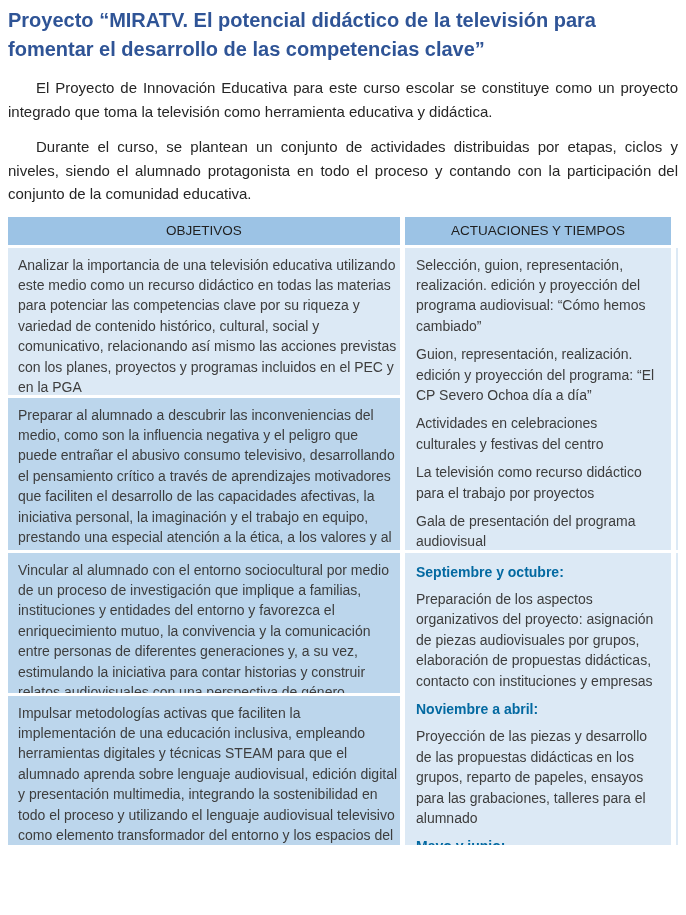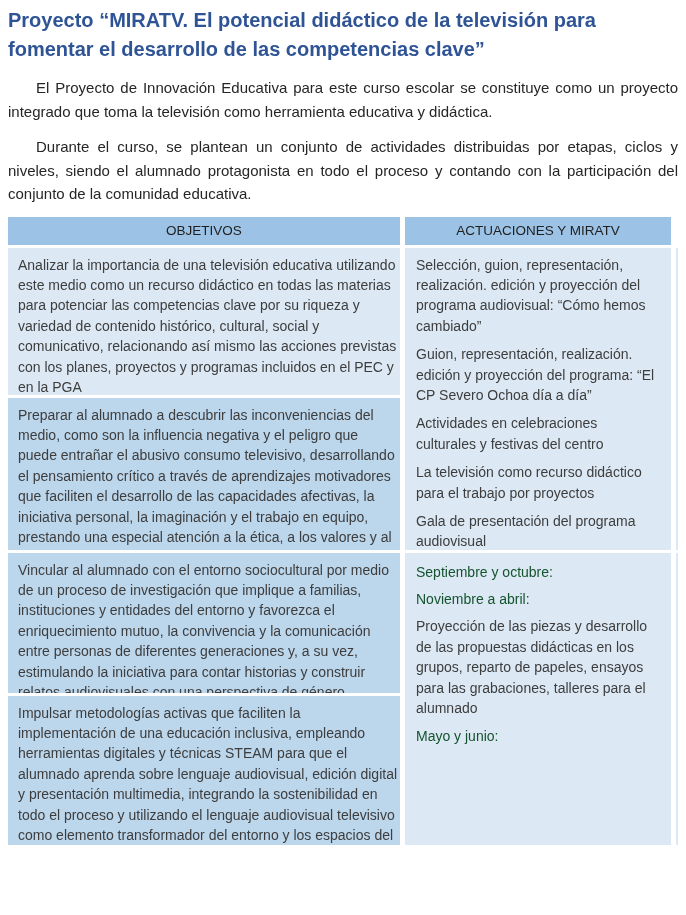--- a/index.html
+++ b/index.html
@@ -37,59 +37,60 @@
   .obj{
     font-size:14px;color:#3d3d3d;line-height:20.4px;padding:7px 1px 6px 10px;
   }
   .obj-light{background:#DCE9F5;}
   .obj-medium{background:#BCD6EC;}
   .act{
     background:#DCE9F5;font-size:14px;color:#3d3d3d;line-height:20.4px;
     padding:7px 10px 2px 11px;
   }
   .act p{margin:0 0 8px 0;}
-  .act .lbl{font-weight:normal;color:#14532d;margin:2px 0 7px 0;}
+  .act .lbl{font-weight:bold;color:#0369a1;margin:2px 0 7px 0;}
   .rcell-1{grid-column:2;grid-row:2 / span 2;}
   .rcell-2{grid-column:2;grid-row:4 / span 2;}
   .sliver{grid-column:3;background:#DCE9F5;}
   .sliver-hd{grid-column:3;grid-row:1;background:#ffffff;}
   .s1{grid-row:2 / span 2;}
   .s2{grid-row:4 / span 2;}
 </style>
 </head>
 <body>
 
 <div class="page">
 
   <h1 class="doc-title">Proyecto “MIRATV. El potencial didáctico de la televisión para fomentar el desarrollo de las competencias clave”</h1>
 
   <p class="para">El Proyecto de Innovación Educativa para este curso escolar se constituye como un proyecto integrado que toma la televisión como herramienta educativa y didáctica.</p>
   <p class="para">Durante el curso, se plantean un conjunto de actividades distribuidas por etapas, ciclos y niveles, siendo el alumnado protagonista en todo el proceso y contando con la participación del conjunto de la comunidad educativa.</p>
 
   <div class="doc-table">
 
     <div class="cell th" style="grid-column:1;grid-row:1;">OBJETIVOS</div>
-    <div class="cell th" style="grid-column:2;grid-row:1;">ACTUACIONES Y MIRATV</div>
+    <div class="cell th" style="grid-column:2;grid-row:1;">ACTUACIONES Y TIEMPOS</div>
     <div class="cell sliver-hd"></div>
 
     <div class="cell obj obj-light" style="grid-column:1;grid-row:2;">Analizar la importancia de una televisión educativa utilizando este medio como un recurso didáctico en todas las materias para potenciar las competencias clave por su riqueza y variedad de contenido histórico, cultural, social y comunicativo, relacionando así mismo las acciones previstas con los planes, proyectos y programas incluidos en el PEC y en la PGA</div>
     <div class="cell obj obj-medium" style="grid-column:1;grid-row:3;">Preparar al alumnado a descubrir las inconveniencias del medio, como son la influencia negativa y el peligro que puede entrañar el abusivo consumo televisivo, desarrollando el pensamiento crítico a través de aprendizajes motivadores que faciliten el desarrollo de las capacidades afectivas, la iniciativa personal, la imaginación y el trabajo en equipo, prestando una especial atención a la ética, a los valores y al comportamiento</div>
     <div class="cell obj obj-medium" style="grid-column:1;grid-row:4;">Vincular al alumnado con el entorno sociocultural por medio de un proceso de investigación que implique a familias, instituciones y entidades del entorno y favorezca el enriquecimiento mutuo, la convivencia y la comunicación entre personas de diferentes generaciones y, a su vez, estimulando la iniciativa para contar historias y construir relatos audiovisuales con una perspectiva de género</div>
     <div class="cell obj obj-medium" style="grid-column:1;grid-row:5;">Impulsar metodologías activas que faciliten la implementación de una educación inclusiva, empleando herramientas digitales y técnicas STEAM para que el alumnado aprenda sobre lenguaje audiovisual, edición digital y presentación multimedia, integrando la sostenibilidad en todo el proceso y utilizando el lenguaje audiovisual televisivo como elemento transformador del entorno y los espacios del centro</div>
 
     <div class="cell act rcell-1">
       <p>Selección, guion, representación, realización. edición y proyección del programa audiovisual: “Cómo hemos cambiado”</p>
       <p>Guion, representación, realización. edición y proyección del programa: “El CP Severo Ochoa día a día”</p>
       <p>Actividades en celebraciones culturales y festivas del centro</p>
       <p>La televisión como recurso didáctico para el trabajo por proyectos</p>
       <p>Gala de presentación del programa audiovisual</p>
     </div>
 
     <div class="cell act rcell-2">
       <p class="lbl">Septiembre y octubre:</p>
+      <p>Preparación de los aspectos organizativos del proyecto: asignación de piezas audiovisuales por grupos, elaboración de propuestas didácticas, contacto con instituciones y empresas</p>
       <p class="lbl">Noviembre a abril:</p>
       <p>Proyección de las piezas y desarrollo de las propuestas didácticas en los grupos, reparto de papeles, ensayos para las grabaciones, talleres para el alumnado</p>
       <p class="lbl">Mayo y junio:</p>
 
     </div>
 
     <div class="cell sliver s1"></div>
     <div class="cell sliver s2"></div>
 
   </div>

